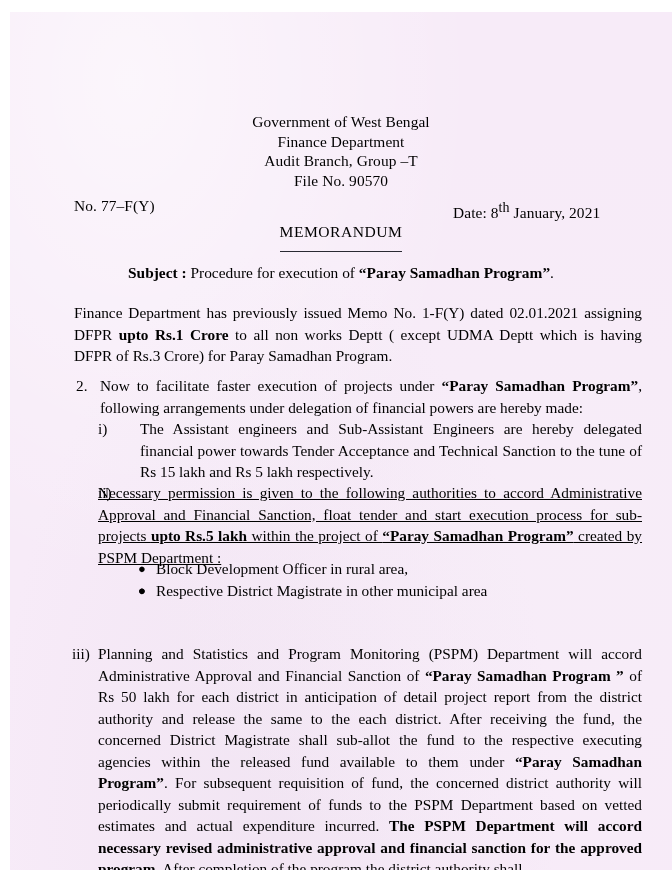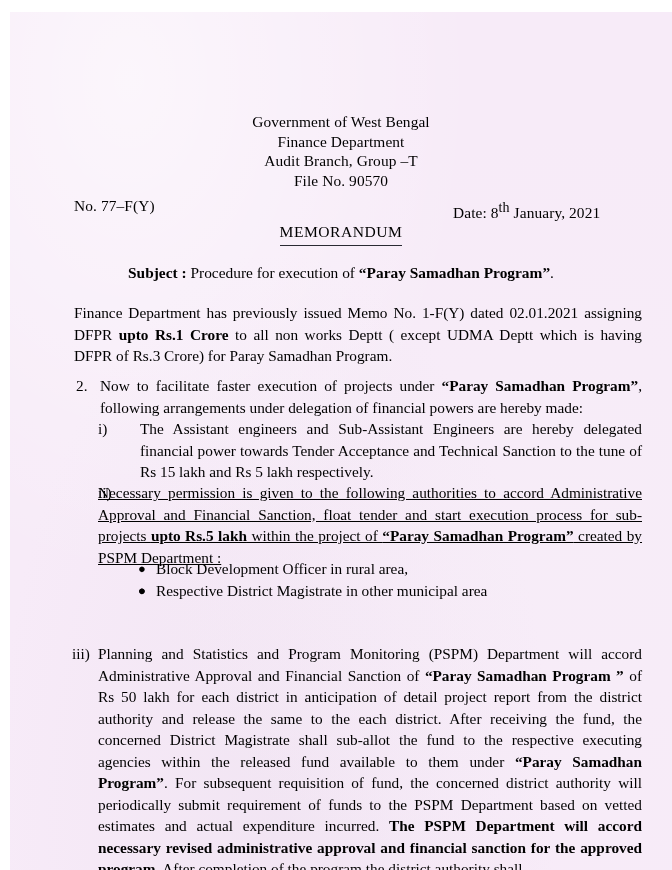--- a/index.html
+++ b/index.html
@@ -76,21 +76,21 @@
   .memo-title {
     position: absolute;
     left: 0;
     right: 0;
     text-align: center;
     font-size: 15.6px;
     letter-spacing: 0.5px;
   }
   .memo-title span {
     border-bottom: 1px solid #2a2a33;
-    padding-bottom: 5px;
+    padding-bottom: 11px;
   }
 
   .subject-line {
     position: absolute;
     left: 0;
     right: 0;
     text-align: center;
     font-size: 15.4px;
   }
 

